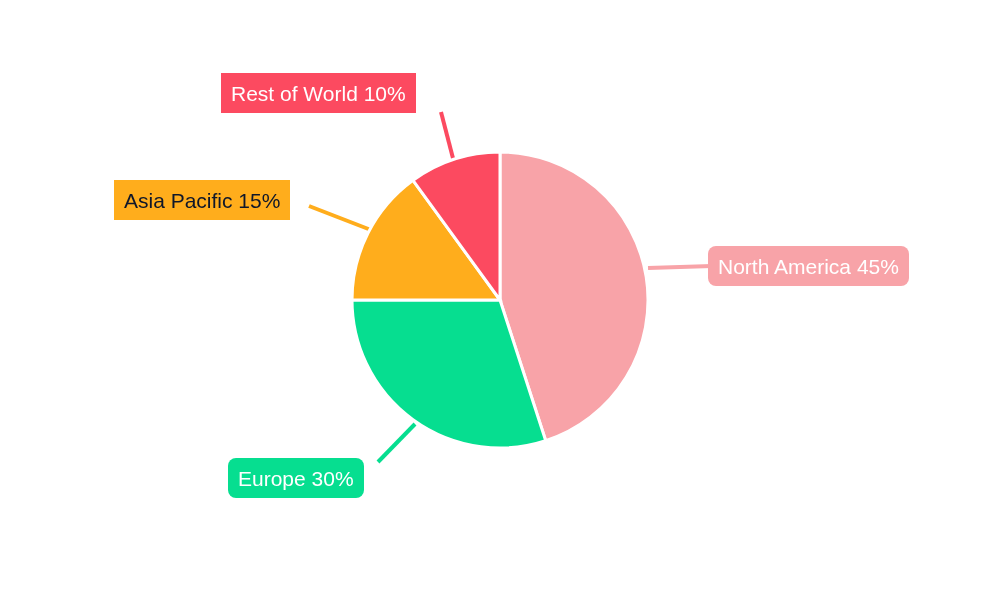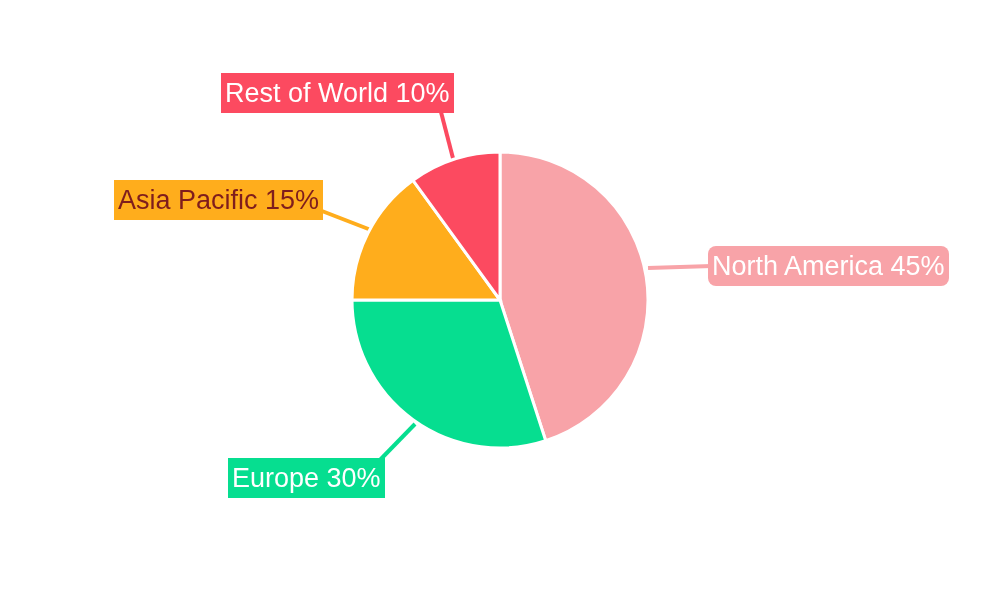--- a/index.html
+++ b/index.html
@@ -23,39 +23,40 @@
     position: absolute;
     left: 0;
     top: 0;
     width: 1000px;
     height: 600px;
   }
   .data-label {
     position: absolute;
     color: #ffffff;
     font-family: "Liberation Sans", sans-serif;
-    font-size: 27px;
+    font-size: 21px;
     line-height: 1;
     white-space: nowrap;
     display: flex;
     align-items: center;
     box-sizing: border-box;
-    padding: 0 4px;
+    padding: 0 10px;
   }
   #label-north-america {
     left: 708px;
     top: 246px;
     height: 40px;
     background: #f8a3a8;
   }
   #label-europe {
     left: 228px;
     top: 458px;
     height: 40px;
     background: #06de90;
+    border-radius: 8px;
   }
   #label-asia-pacific {
     left: 114px;
     top: 180px;
     height: 40px;
     background: #ffad1c;
   }
   #label-rest-of-world {
     left: 221px;
     top: 73px;
@@ -90,21 +91,21 @@
   </svg>
 
   <div class="data-label" id="label-north-america" style="background: rgb(248, 163, 168); color: rgb(255, 255, 255); border-radius: 8px;">
     <span>North America 45%</span>
   </div>
 
   <div class="data-label" id="label-europe" style="background: rgb(6, 222, 144); color: rgb(255, 255, 255);">
     <span>Europe 30%</span>
   </div>
 
-  <div class="data-label" id="label-asia-pacific" style="background: rgb(255, 173, 28); color: #7f1d1d;">
+  <div class="data-label" id="label-asia-pacific" style="background: rgb(255, 173, 28); color: #0f172a;">
     <span>Asia Pacific 15%</span>
   </div>
 
   <div class="data-label" id="label-rest-of-world" style="background: rgb(252, 74, 96); color: rgb(255, 255, 255);">
     <span>Rest of World 10%</span>
   </div>
 
 </div>
 
 </body></html>

